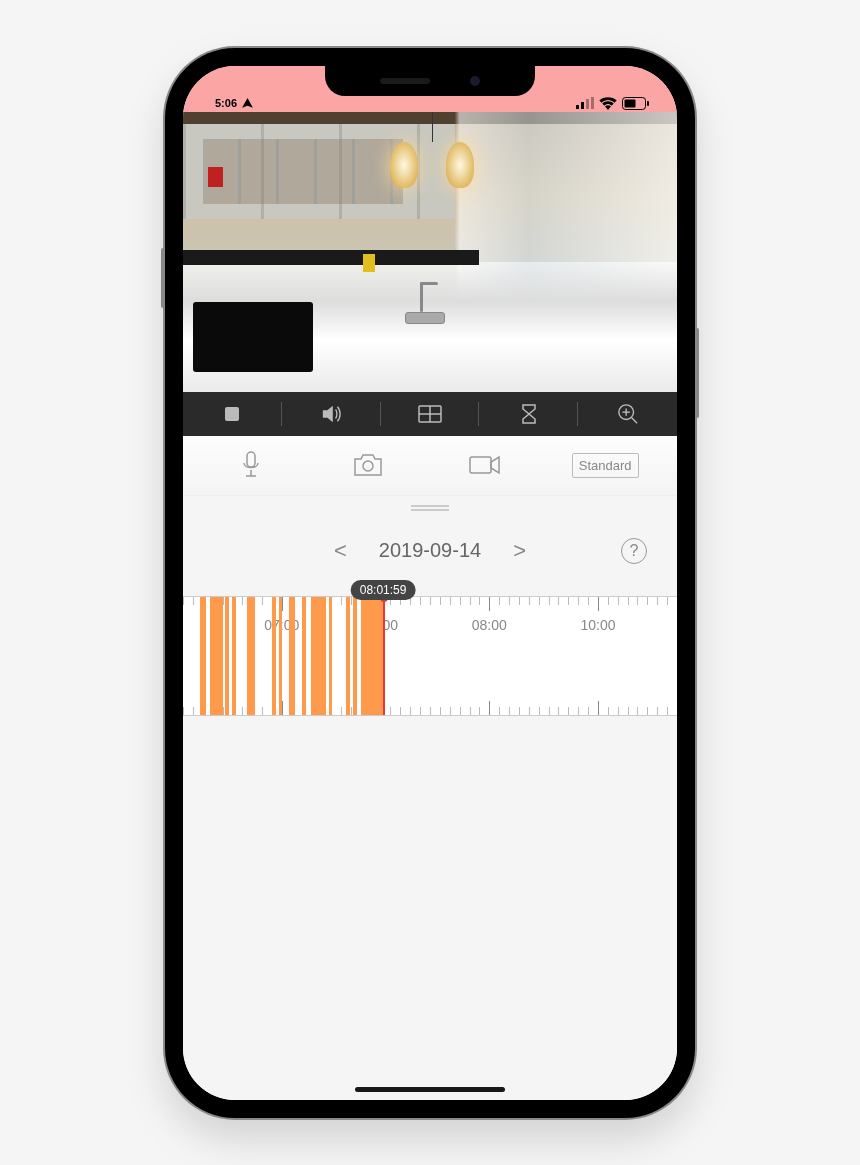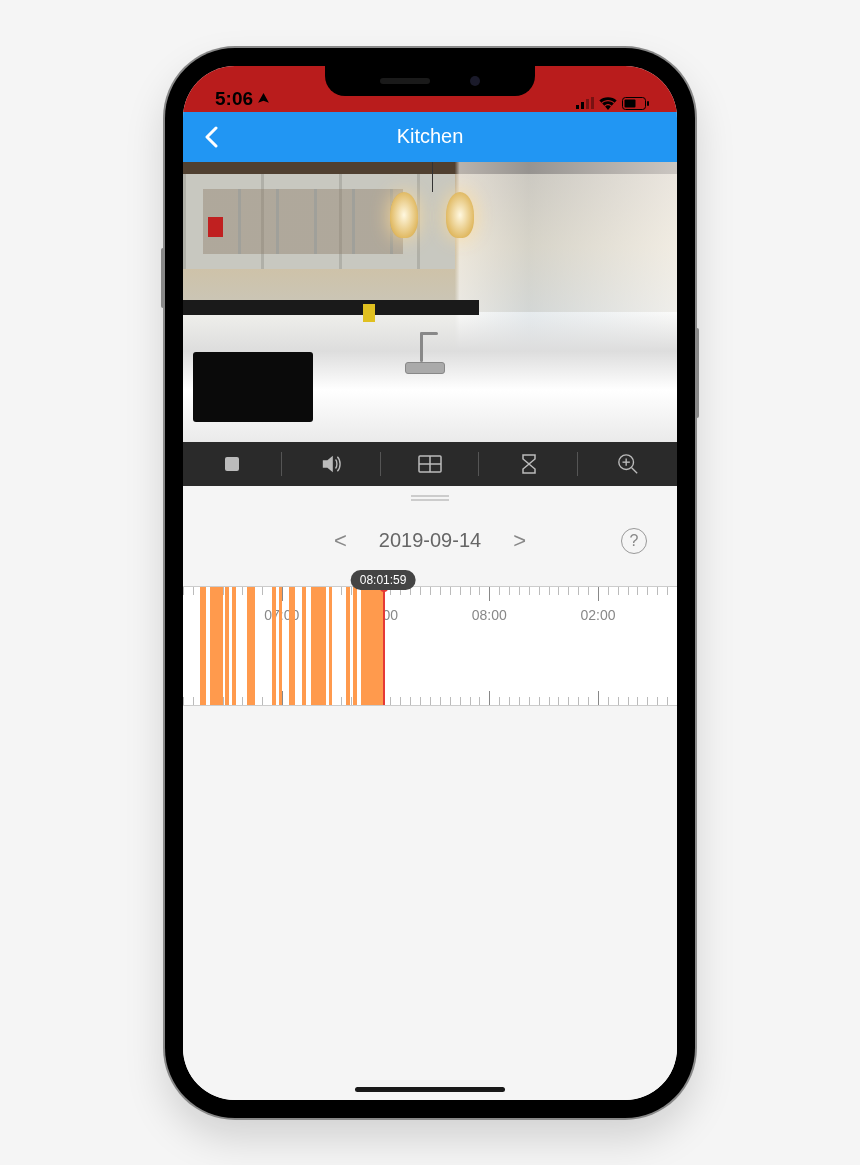--- a/index.html
+++ b/index.html
@@ -33,23 +33,23 @@
 .notch {
   position:absolute; top:0; left:50%; transform:translateX(-50%);
   width:210px; height:30px; background:#000;
   border-radius:0 0 20px 20px; z-index:100;
   display:flex; align-items:center; justify-content:center; gap:40px;
 }
 .notch .speaker{width:50px;height:6px;background:#1a1a1a;border-radius:3px;}
 .notch .cam{width:10px;height:10px;background:#1a1a2a;border-radius:50%;}
 
 .status-bar{
-  height:46px; background:#b91c1c; color:#000;
+  height:46px; background:#fca5a5; color:#000;
   display:flex; justify-content:space-between; align-items:flex-end;
-  padding:0 28px 2px 32px; font-weight:600; font-size:19px;
+  padding:0 28px 2px 32px; font-weight:600; font-size:11px;
 }
 .status-left{display:flex;align-items:center;gap:4px;}
 .status-right{display:flex;align-items:center;gap:5px;}
 .status-right svg{display:block;}
 
 .nav-bar{
   height:50px; background:#2196f3; color:#fff;
   display:flex; align-items:center; justify-content:center; position:relative;
 }
 .nav-back{position:absolute;left:16px;width:24px;height:24px;display:flex;align-items:center;justify-content:center;}
@@ -171,28 +171,20 @@
               <path d="M12 18 L8 13 C10 11 14 11 16 13 Z M4 9 C8 5 16 5 20 9 L17 12 C14 9 10 9 7 12 Z M0 5 C6 -1 18 -1 24 5 L21 8 C16 3 8 3 3 8 Z"></path>
             </svg>
         <svg width="27" height="13" viewBox="0 0 27 13">
               <rect x="0.5" y="0.5" width="23" height="12" rx="3" stroke="#000" fill="none" stroke-width="1"></rect>
               <rect x="2.5" y="2.5" width="11" height="8" rx="1" fill="#000"></rect>
               <rect x="25" y="4" width="2" height="5" rx="1" fill="#000"></rect>
             </svg>
       </div>
     </div>
 
-    <div class="nav-bar">
-      <div class="nav-back">
-        <svg width="14" height="22" viewBox="0 0 14 22" fill="none" stroke="#fff" stroke-width="3" stroke-linecap="round" stroke-linejoin="round">
-              <path d="M12 2 L3 11 L12 20"></path>
-            </svg>
-      </div>
-      <div class="nav-title">Kitchen</div>
-    </div>
 
     <div class="video-thumb">
       <div class="cabs"></div>
       <div class="red"></div>
       <div class="lights">
             <div class="bulb"></div>
             <div class="bulb"></div>
           </div>
       <div class="counter"></div>
       <div class="stove"></div>
@@ -227,20 +219,43 @@
       <div class="it">
         <svg width="22" height="22" viewBox="0 0 24 24" fill="none" stroke="#bbb" stroke-width="1.5">
               <circle cx="10" cy="10" r="8"></circle>
               <line x1="16" y1="16" x2="22" y2="22"></line>
               <line x1="6" y1="10" x2="14" y2="10"></line>
               <line x1="10" y1="6" x2="10" y2="14"></line>
             </svg>
       </div>
     </div>
 
+    <div class="light-toolbar">
+      <div class="it">
+        <svg width="20" height="28" viewBox="0 0 20 28" fill="none" stroke="#999" stroke-width="1.5">
+              <rect x="6" y="1" width="8" height="15" rx="4"></rect>
+              <path d="M3 12 C3 18 17 18 17 12"></path>
+              <line x1="10" y1="19" x2="10" y2="25"></line>
+              <line x1="5" y1="25" x2="15" y2="25"></line>
+            </svg>
+      </div>
+      <div class="it">
+        <svg width="30" height="24" viewBox="0 0 30 24" fill="none" stroke="#999" stroke-width="1.5">
+              <path d="M2 6 L8 6 L10 2 L20 2 L22 6 L28 6 L28 22 L2 22 Z"></path>
+              <circle cx="15" cy="13" r="5"></circle>
+            </svg>
+      </div>
+      <div class="it">
+        <svg width="32" height="22" viewBox="0 0 32 22" fill="none" stroke="#999" stroke-width="1.5">
+              <rect x="1" y="3" width="21" height="16" rx="2"></rect>
+              <path d="M22 8 L30 3 L30 19 L22 14 Z"></path>
+            </svg>
+      </div>
+      <div class="std-btn">Standard</div>
+    </div>
 
     <div class="drag-handle">
           <div></div>
         </div>
 
     <div class="date-row">
       <span class="arrow">&lt;</span>
       <span>2019-09-14</span>
       <span class="arrow">&gt;</span>
       <div class="help-btn">?</div>
@@ -354,21 +369,21 @@
               <div class="tick major bottom" style="left: 20%;"></div>
               <div class="tlabel" style="left: 20%;">07:00</div>
               <div class="tick major" style="left: 40%;"></div>
               <div class="tick major bottom" style="left: 40%;"></div>
               <div class="tlabel" style="left: 40%;">08:00</div>
               <div class="tick major" style="left: 62%;"></div>
               <div class="tick major bottom" style="left: 62%;"></div>
               <div class="tlabel" style="left: 62%;">08:00</div>
               <div class="tick major" style="left: 84%;"></div>
               <div class="tick major bottom" style="left: 84%;"></div>
-              <div class="tlabel" style="left: 84%;">02:00</div>
+              <div class="tlabel" style="left: 84%;">10:00</div>
             </div>
       <div class="event" style="left: 3.5%; width: 1.2%;"></div>
             <div class="event" style="left: 5.5%; width: 2.5%;"></div>
             <div class="event" style="left: 8.5%; width: 0.8%;"></div>
             <div class="event" style="left: 10%; width: 0.8%;"></div>
             <div class="event" style="left: 13%; width: 1.5%;"></div>
             <div class="event" style="left: 18%; width: 0.8%;"></div>
             <div class="event" style="left: 19.5%; width: 0.6%;"></div>
             <div class="event" style="left: 21.5%; width: 1.2%;"></div>
             <div class="event" style="left: 24%; width: 1%;"></div>

